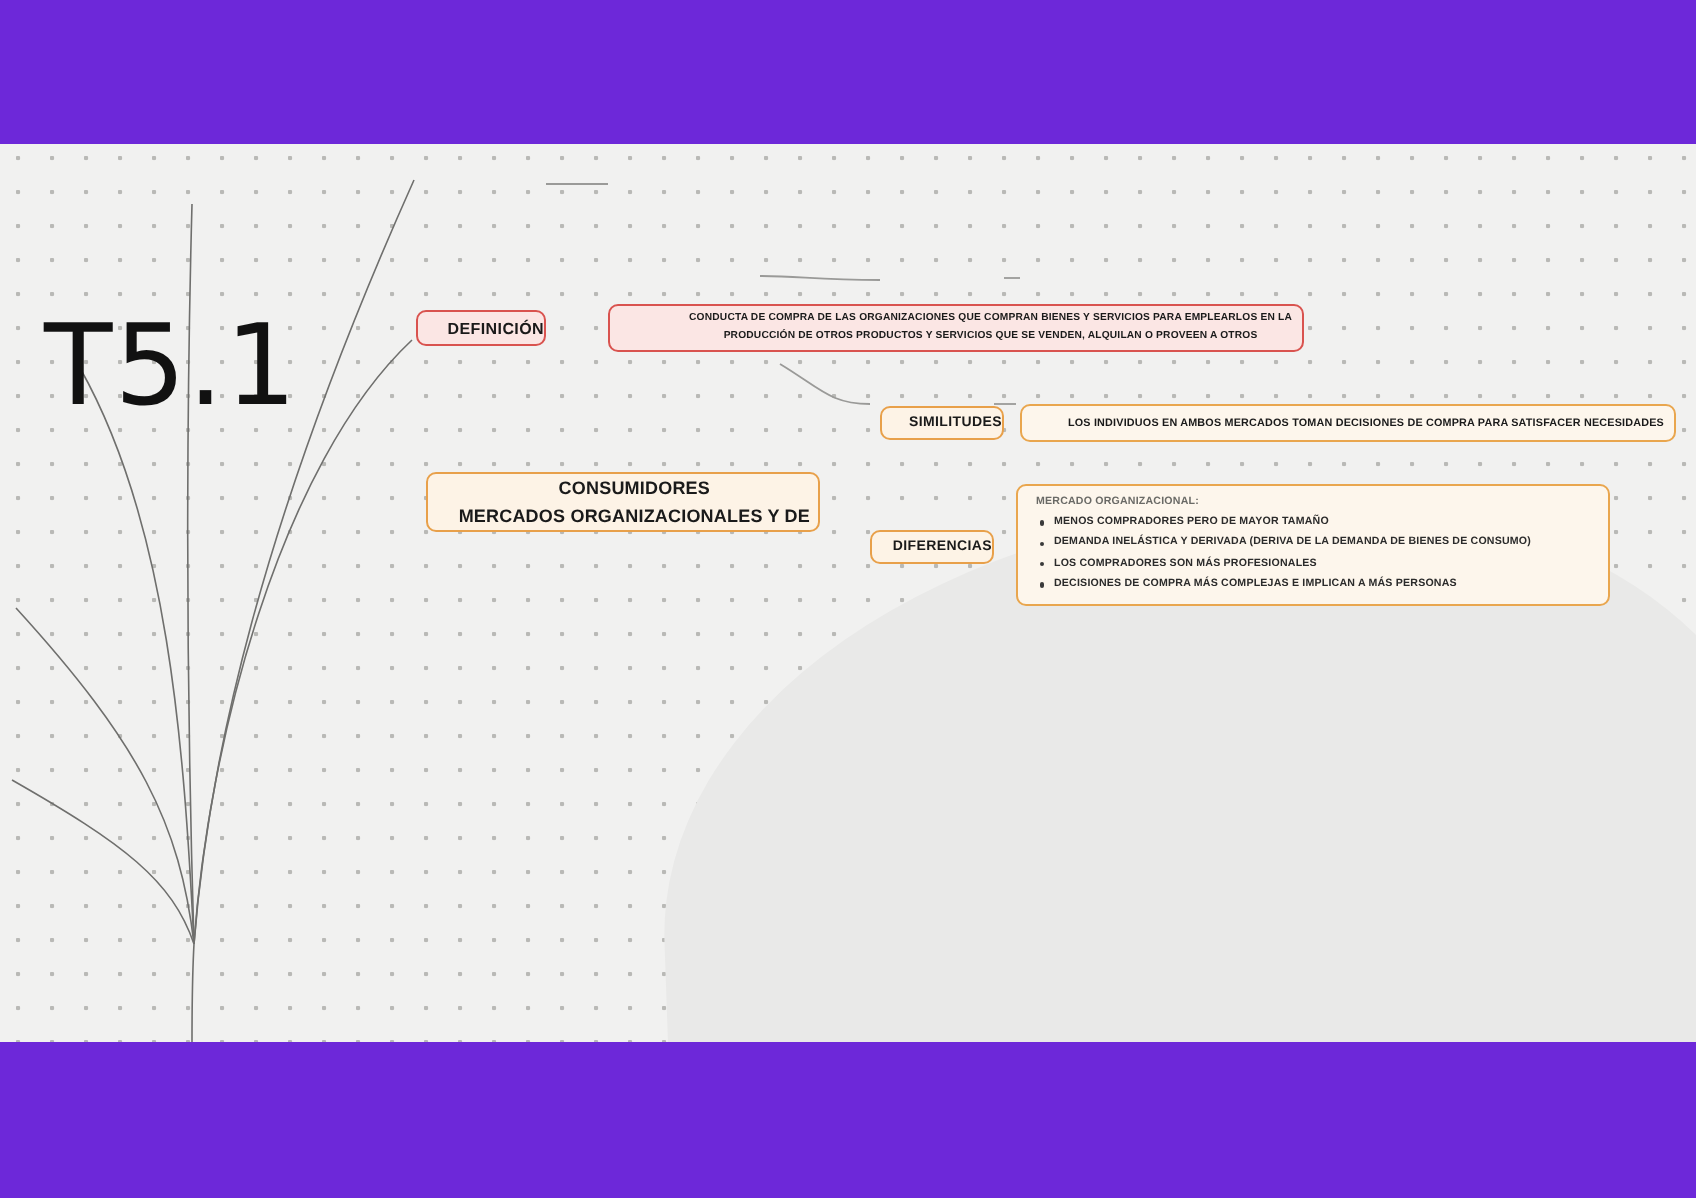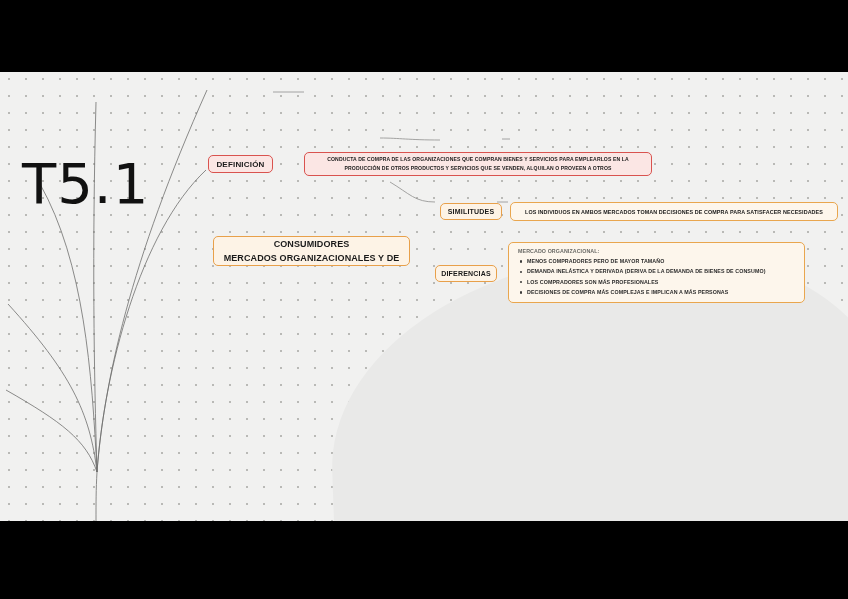--- a/index.html
+++ b/index.html
@@ -10,21 +10,21 @@
   body {
     width: 848px;
     height: 599px;
     overflow: hidden;
     font-family: "Liberation Sans", sans-serif;
   }
   #page {
     position: relative;
     width: 848px;
     height: 599px;
-    background: #000000;
+    background: #6d28d9;
   }
   
   #canvas {
     position: absolute;
     left: 0;
     top: 72px;
     width: 848px;
     height: 449px;
     background-color: #f1f1f0;
     background-image:
@@ -63,21 +63,21 @@
     color: #111111;
     line-height: 1;
     font-family: "DejaVu Sans", sans-serif;
   }
   
   .node {
     position: absolute;
     box-sizing: border-box;
     display: flex;
     align-items: center;
-    justify-content: center;
+    justify-content: flex-end;
     text-align: center;
     border-radius: 5px;
   }
   .node .txt { display: block; }
 
   
   .red {
     background: #fbe6e4;
     border: 1.3px solid #d9534f;
     color: #1a1a1a;

